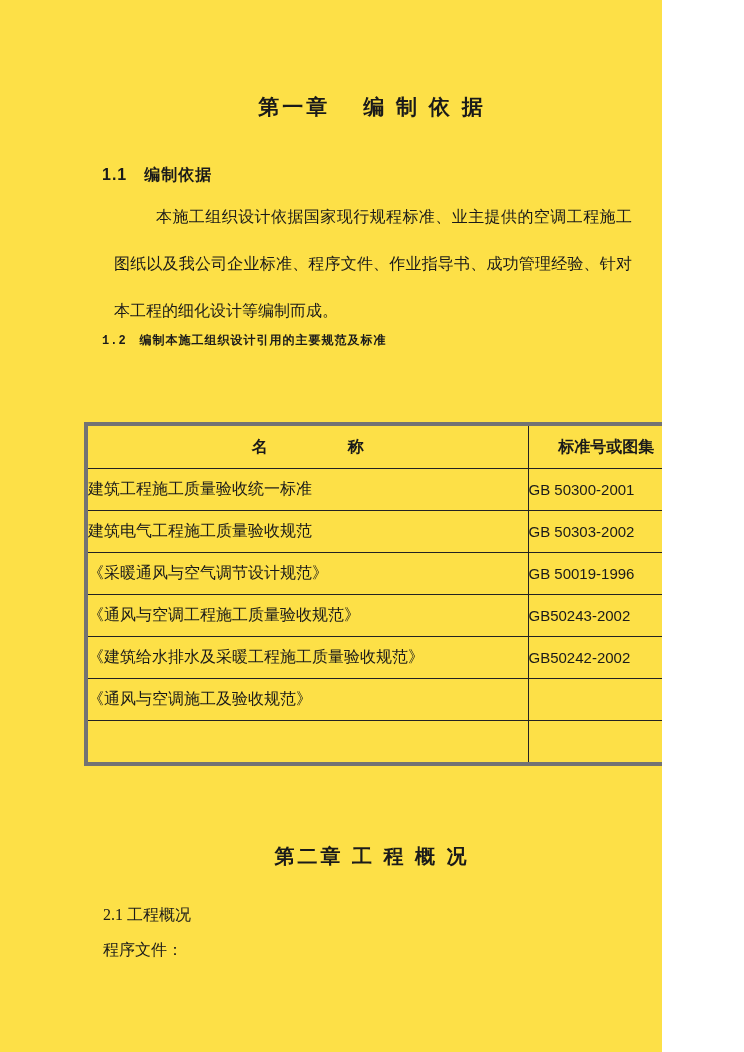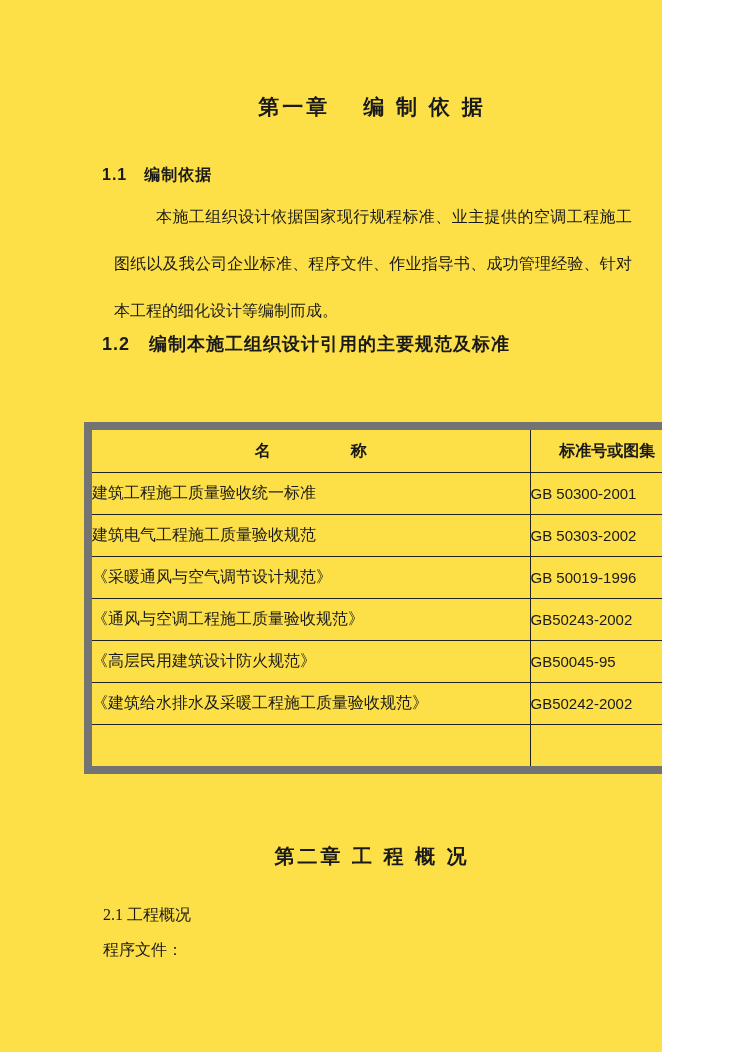--- a/index.html
+++ b/index.html
@@ -45,34 +45,34 @@
     font-family: "Liberation Serif", serif;
     font-size: 16px;
     line-height: 47px;
     text-indent: 42px;
     text-align: justify;
   }
   .heading-1-2 {
     position: absolute;
     left: 102px;
     top: 332px;
-    font-family: Liberation Sans, sans-serif;
+    font-family: Liberation Mono, monospace;
     font-weight: bold;
-    font-size: 18px;
+    font-size: 12px;
     letter-spacing: 1px;
     white-space: pre;
   }
   table.standards {
     position: absolute;
     left: 84px;
     top: 422px;
     width: 600px;
     border-collapse: collapse;
     table-layout: fixed;
-    border: 8px solid #737373;
+    border: 4px solid #737373;
     font-family: "Liberation Serif", serif;
     font-size: 16px;
     color: #1a1a1a;
   }
   table.standards th,
   table.standards td {
     border: 1px solid #222222;
     padding: 0;
     vertical-align: middle;
     overflow: hidden;
@@ -162,26 +162,26 @@
       </tr>
       <tr>
         <td class="name-cell">《采暖通风与空气调节设计规范》</td>
         <td class="code-cell">GB 50019-1996</td>
       </tr>
       <tr>
         <td class="name-cell">《通风与空调工程施工质量验收规范》</td>
         <td class="code-cell">GB50243-2002</td>
       </tr>
       <tr>
-        <td class="name-cell">《高层民用建筑设计防火规范》</td>
-        <td class="code-cell">GB50045-95</td>
+        <td class="name-cell">《建筑给水排水及采暖工程施工质量验收规范》</td>
+        <td class="code-cell">GB50242-2002</td>
       </tr>
       <tr>
-        <td class="name-cell">《建筑给水排水及采暖工程施工质量验收规范》</td>
-        <td class="code-cell">GB50242-2002</td>
+        <td class="name-cell">《通风与空调施工及验收规范》</td>
+        <td class="code-cell"></td>
       </tr>
       <tr>
         <td class="name-cell"></td>
         <td class="code-cell"></td>
       </tr>
     </tbody>
   </table>
 
   <div class="doc-title-2">第二章 工 程 概 况</div>
 

